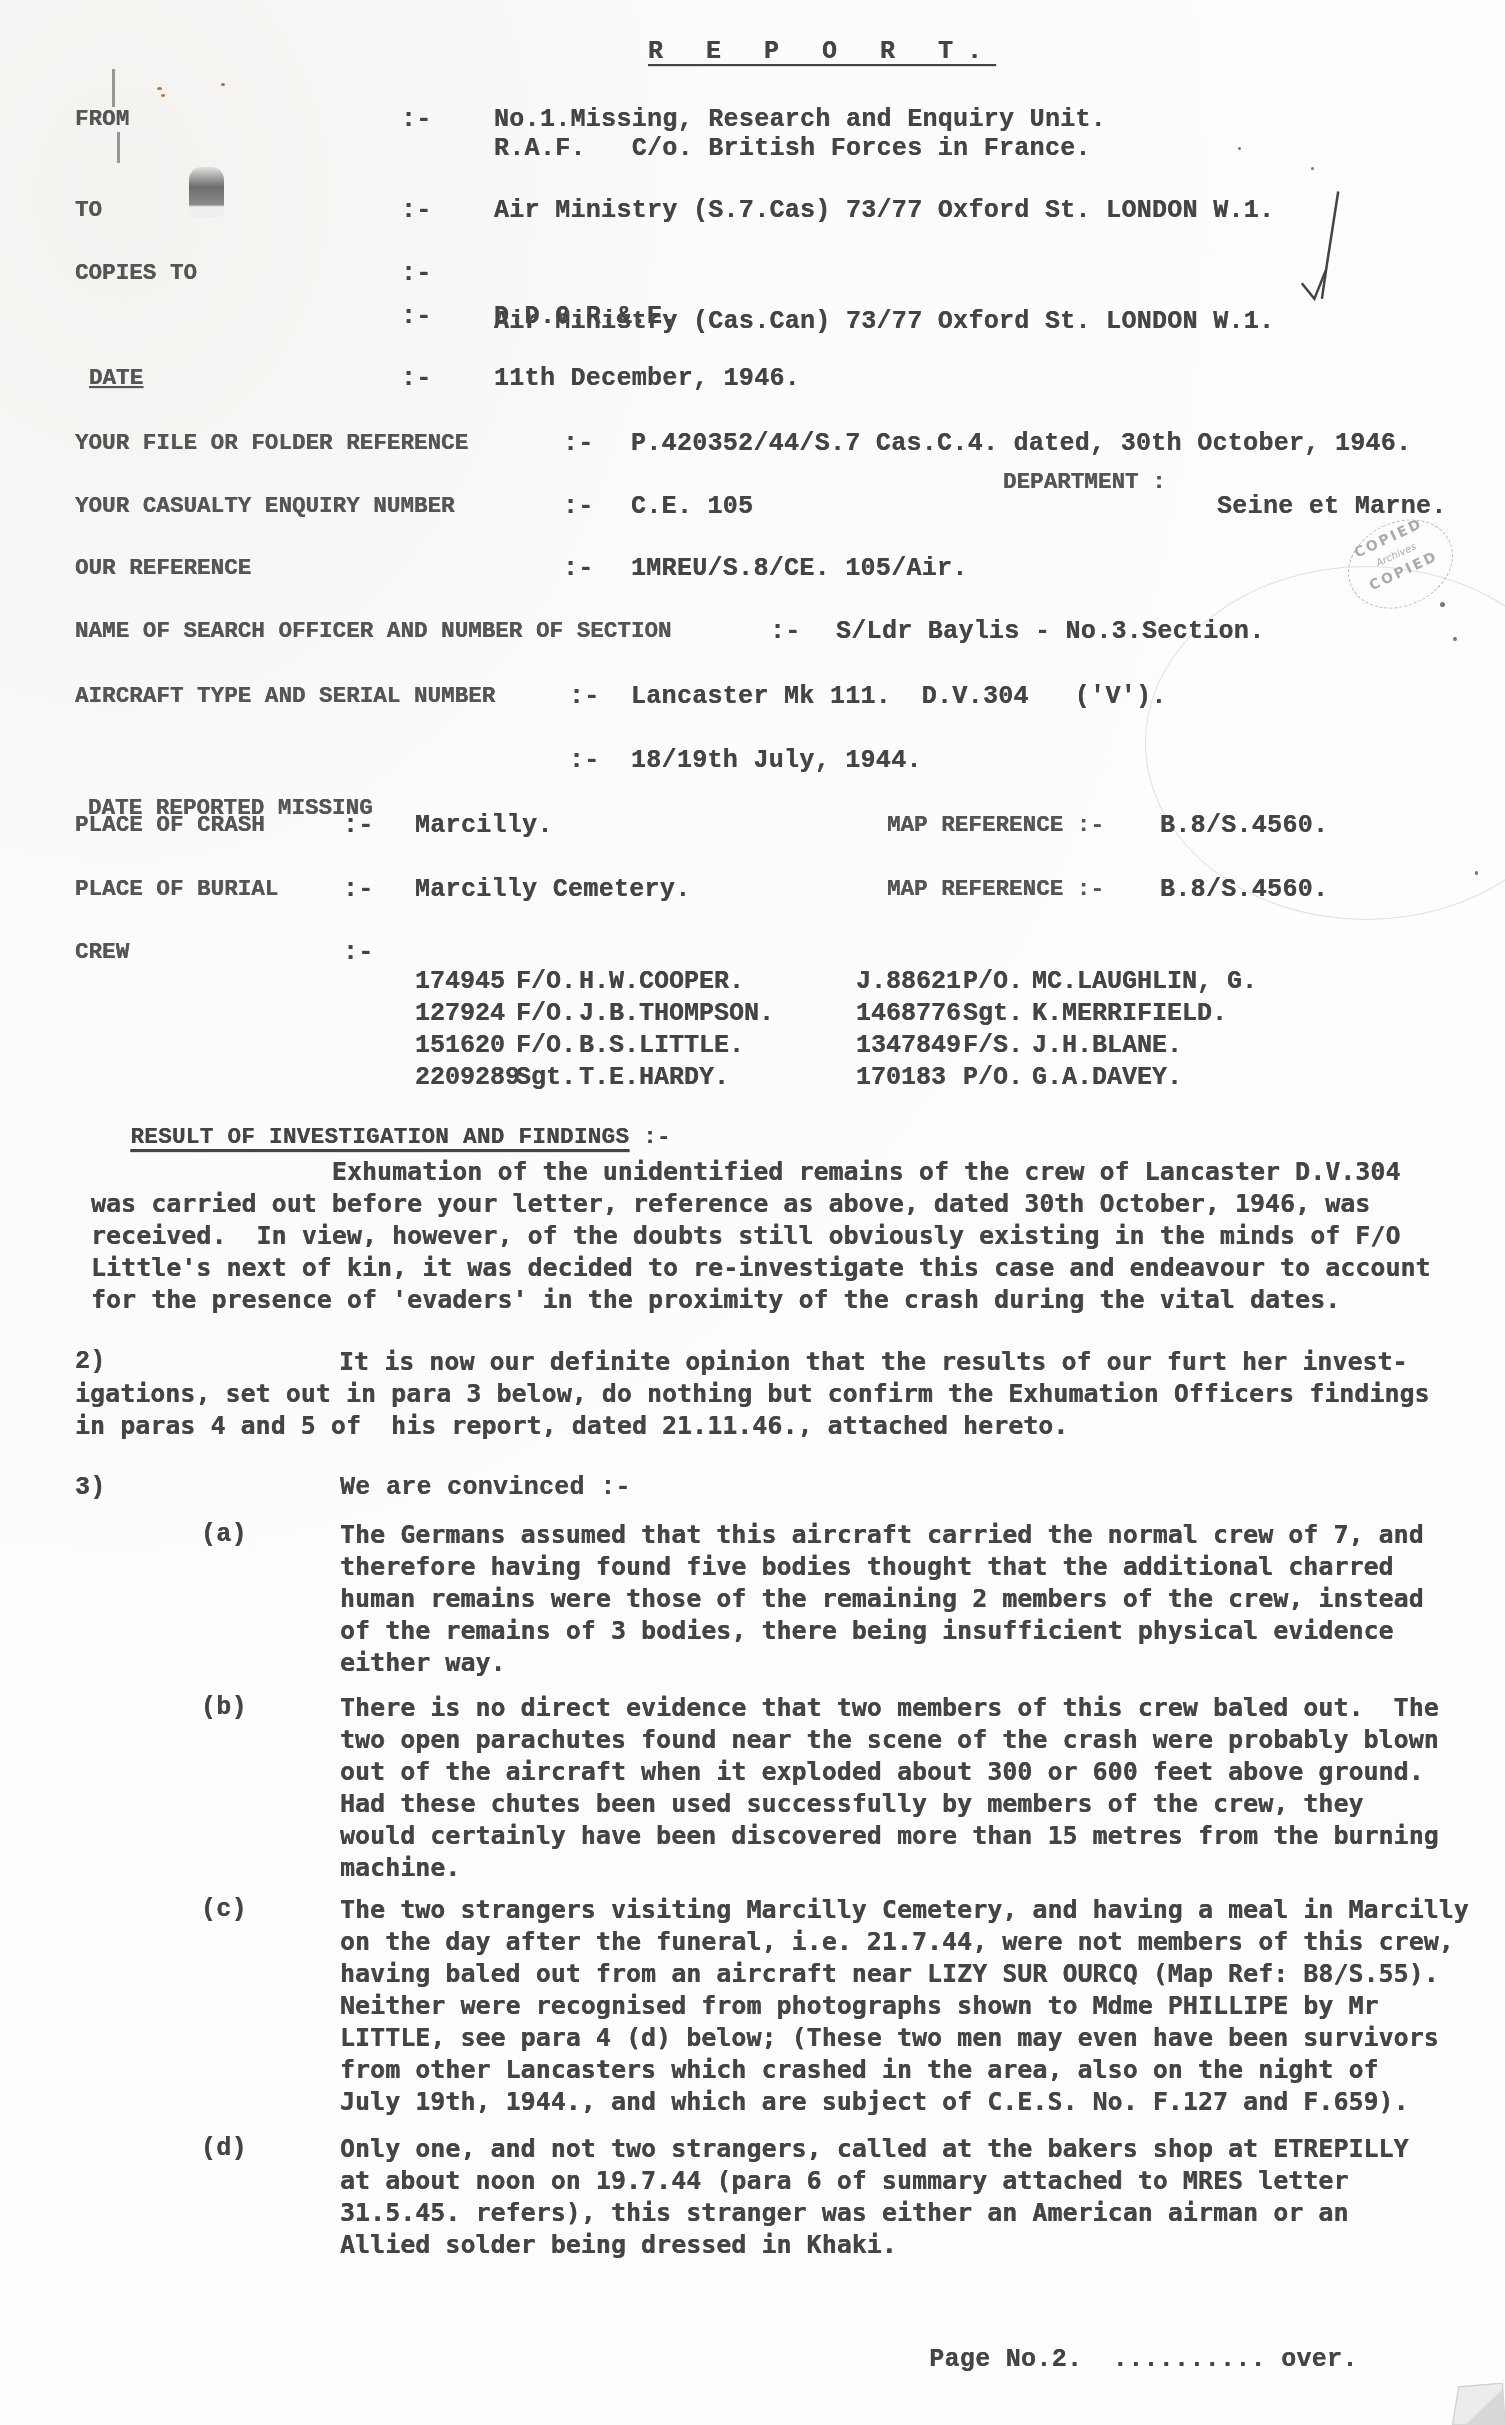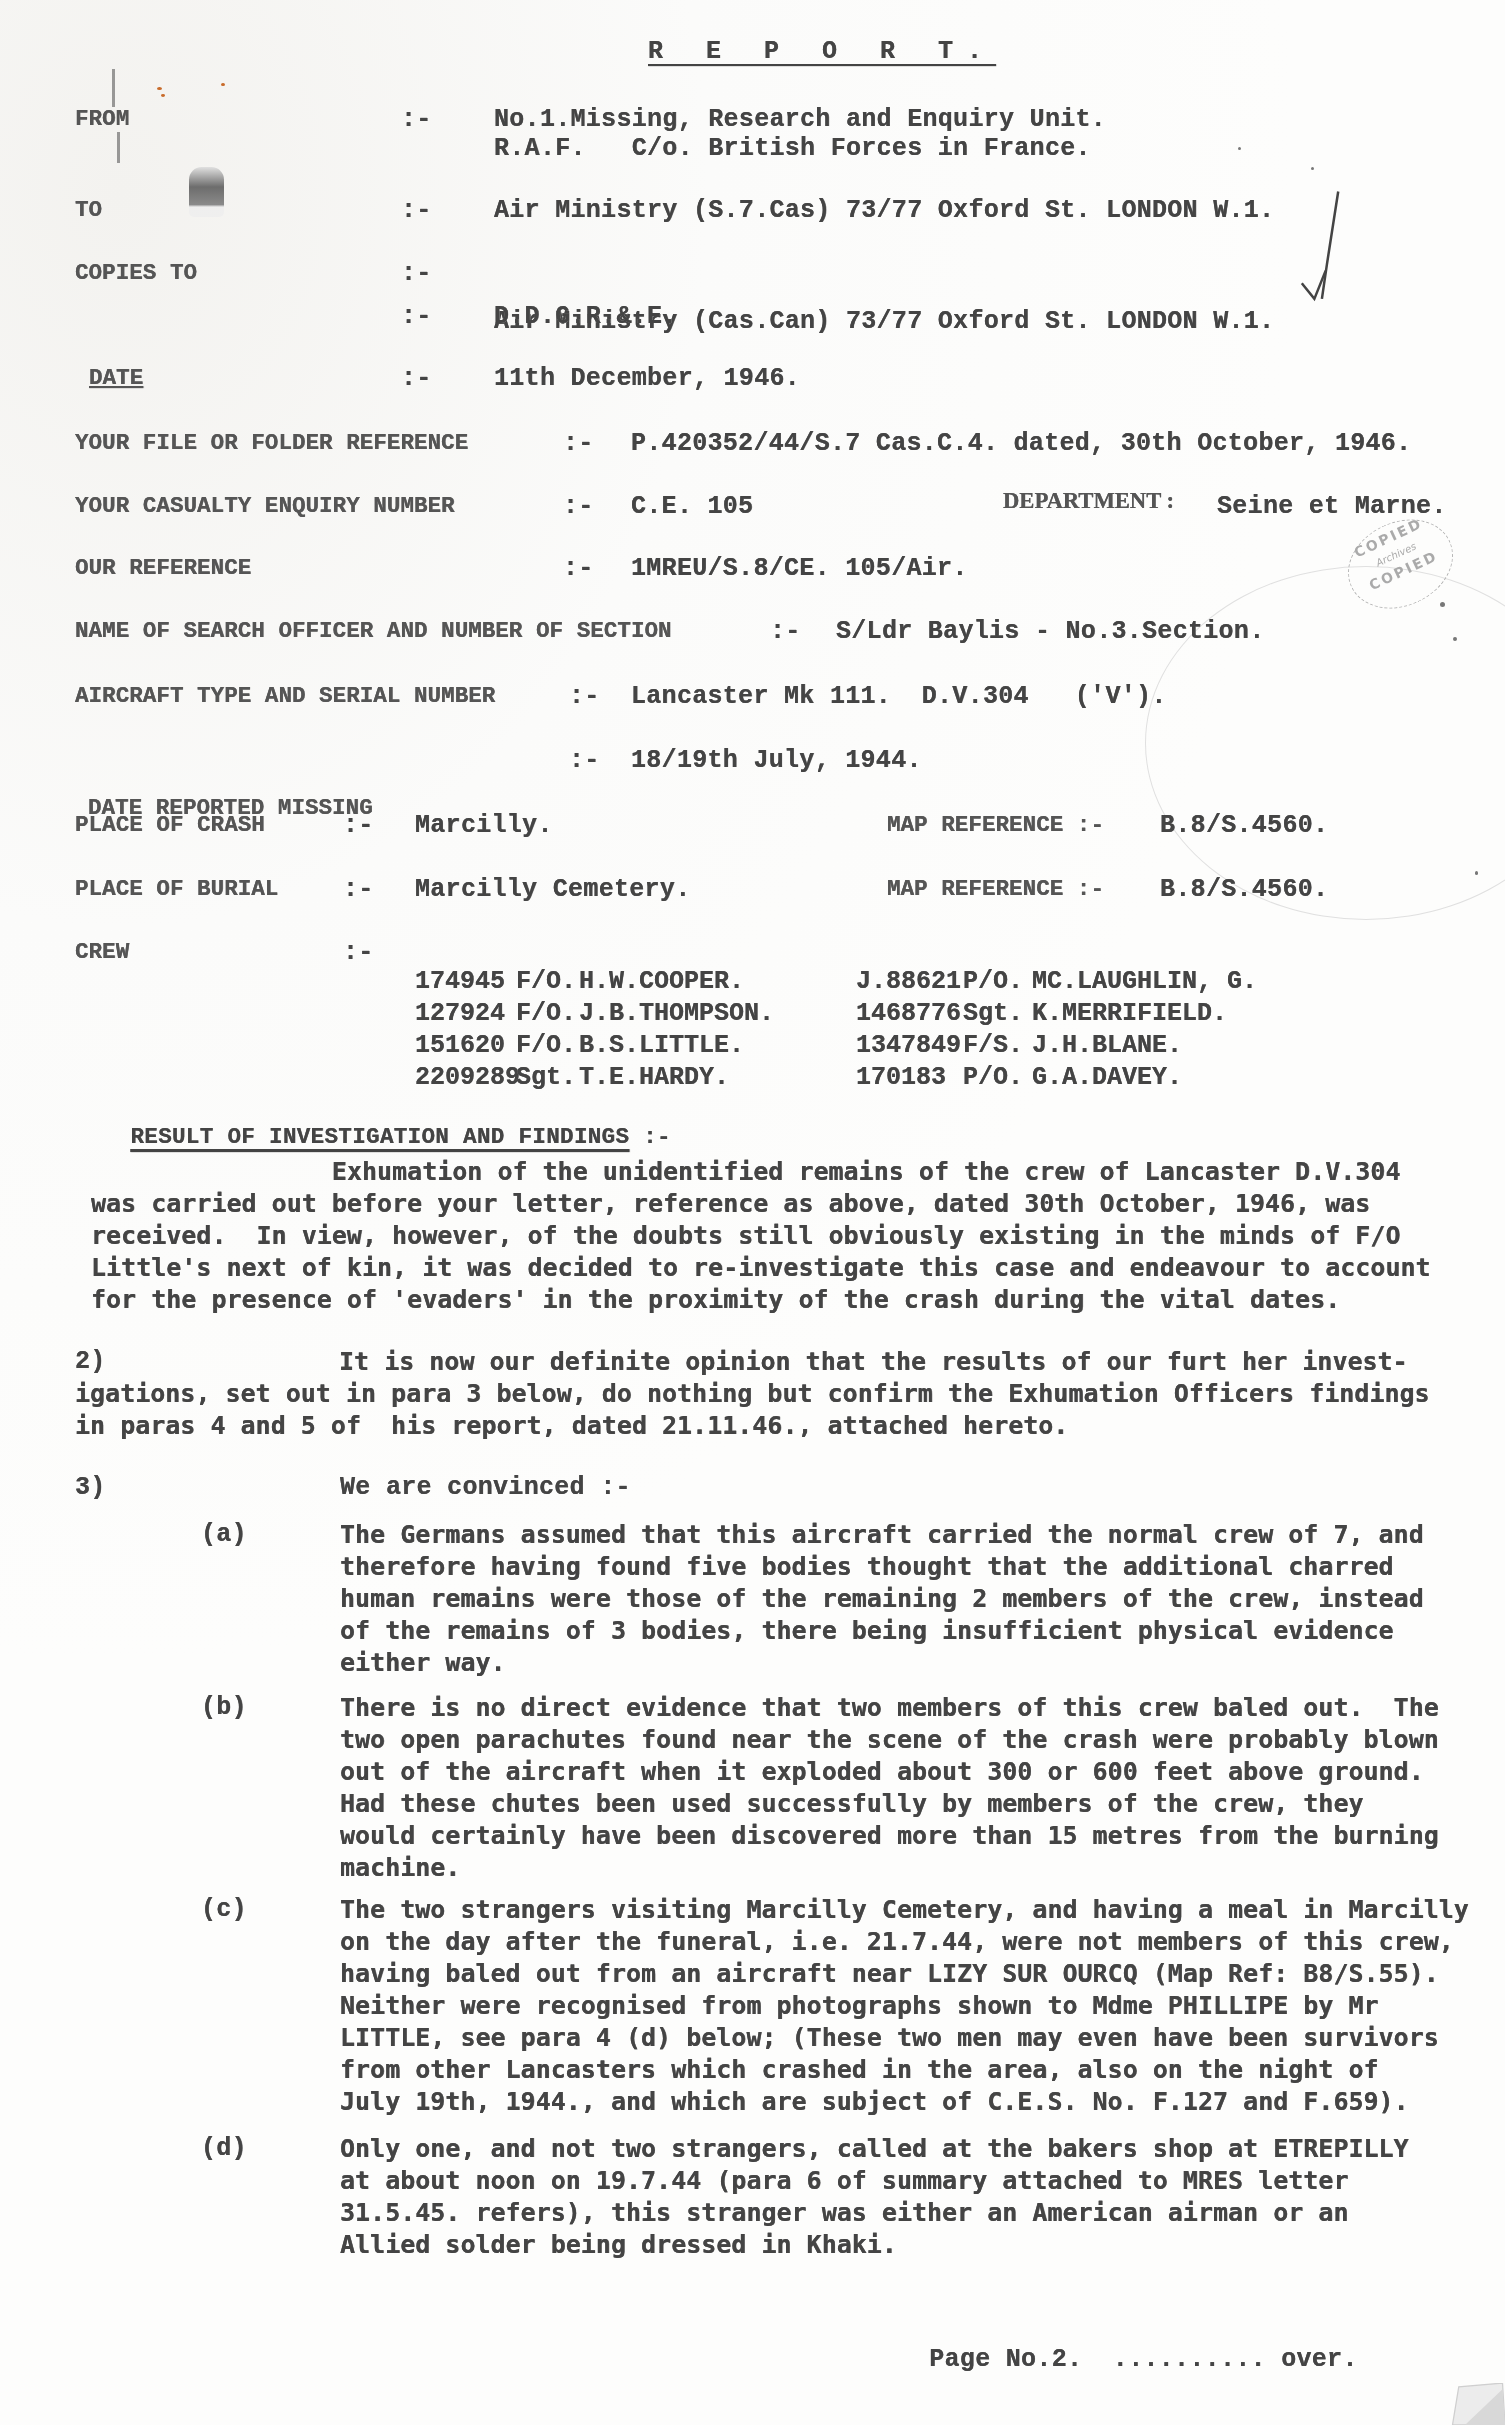--- a/index.html
+++ b/index.html
@@ -136,21 +136,21 @@
   <div class="tw" style="left:401px; top:363px;">:-</div>
   <div class="tw" style="left:494px; top:363px;">11th December, 1946.</div>
 
   <div class="tw lbl" style="left:75px; top:428px;">YOUR FILE OR FOLDER REFERENCE</div>
   <div class="tw" style="left:563px; top:428px;">:-</div>
   <div class="tw" style="left:631px; top:428px;">P.420352/44/S.7 Cas.C.4. dated, 30th October, 1946.</div>
 
   <div class="tw lbl" style="left:75px; top:491px;">YOUR CASUALTY ENQUIRY NUMBER</div>
   <div class="tw" style="left:563px; top:491px;">:-</div>
   <div class="tw" style="left:631px; top:491px;">C.E. 105</div>
-  <div class="tw lbl" style="left:1003px; top:485px;font-family:Liberation Serif, serif;">DEPARTMENT :</div>
+  <div class="tw lbl" style="left:1003px; top:467px;">DEPARTMENT :</div>
   <div class="tw" style="left:1217px; top:491px;">Seine et Marne.</div>
 
   <div class="tw lbl" style="left:75px; top:553px;">OUR REFERENCE</div>
   <div class="tw" style="left:563px; top:553px;">:-</div>
   <div class="tw" style="left:631px; top:553px;">1MREU/S.8/CE. 105/Air.</div>
 
   <div class="stamp-faint" style="left:1145px; top:566px; width:440px; height:352px;"></div>
   <div class="stamp" style="left:1346px; top:522px; width:107px; height:82px; transform:rotate(-25deg);">
     <div style="font-size:14px; margin-top:3.8px; letter-spacing:2.5px;">COPIED</div>
     <div style="font-size:10px; font-weight:normal; margin-top:5px; font-style:italic;">Archives</div>

